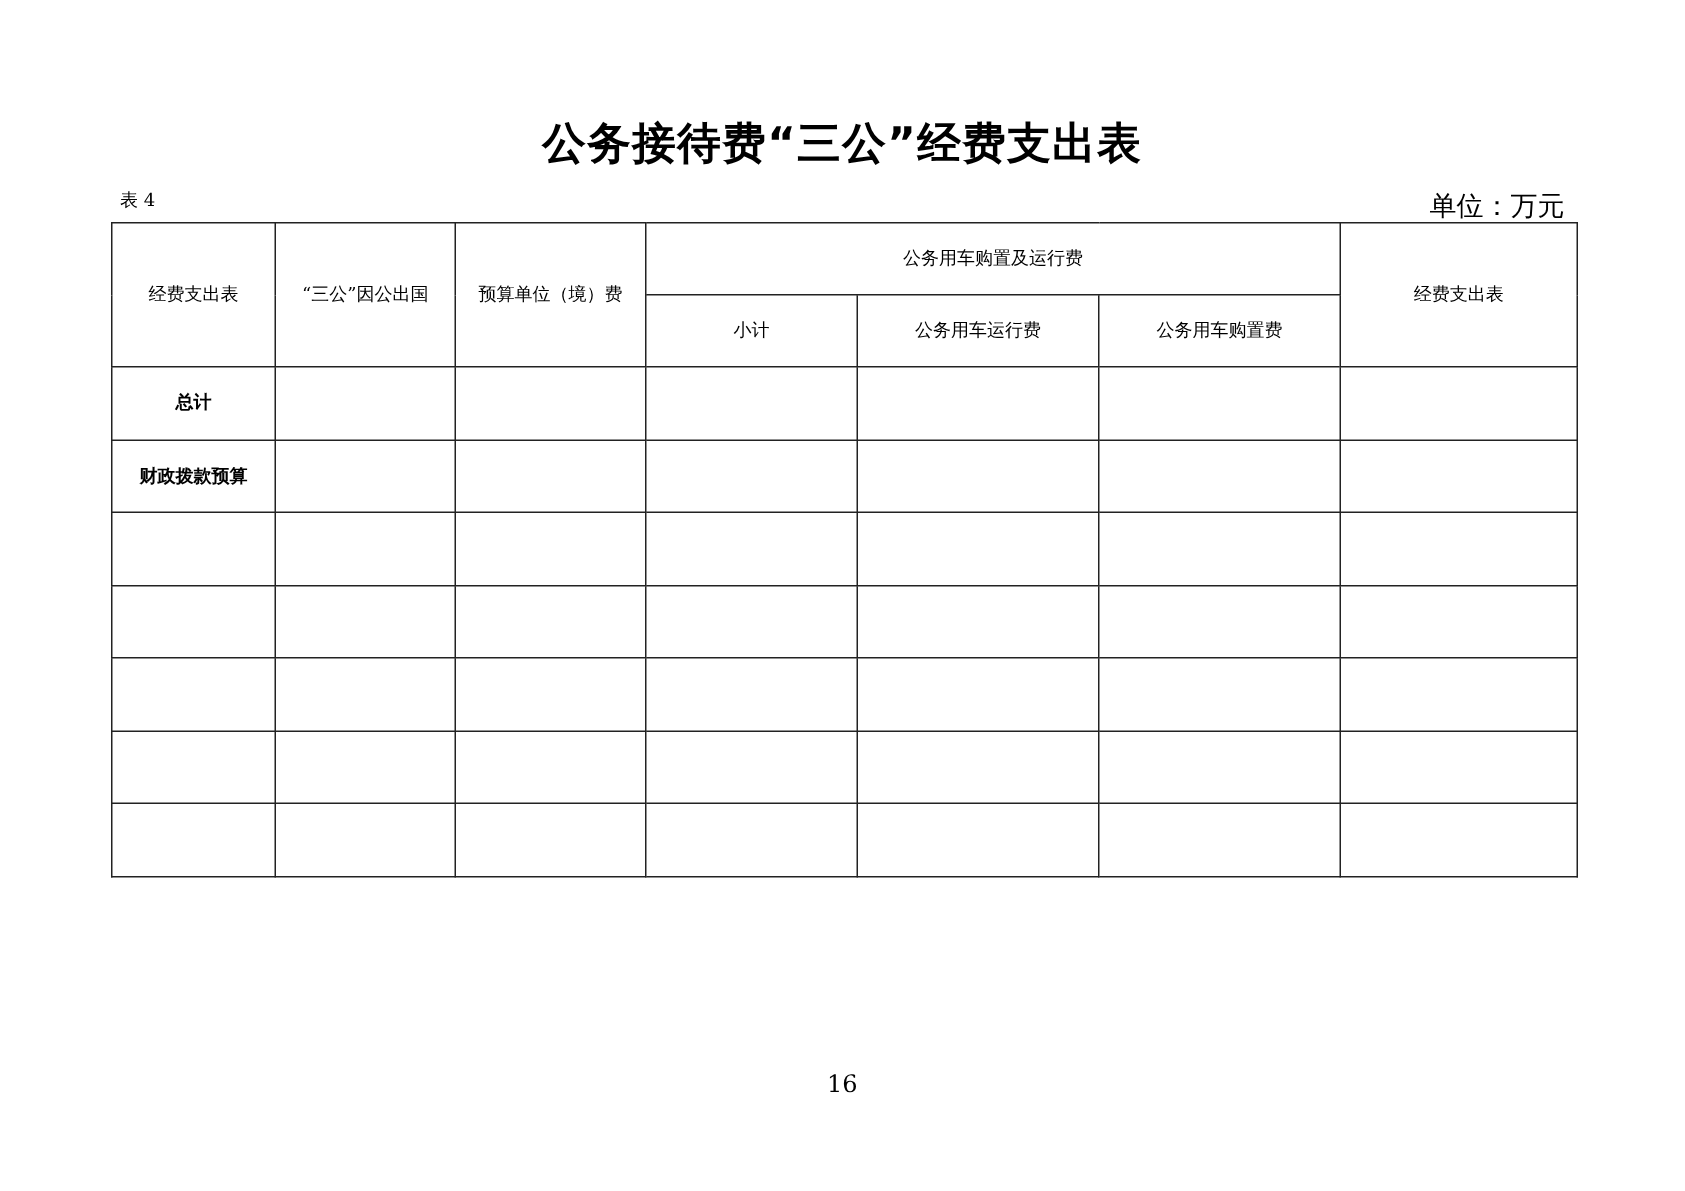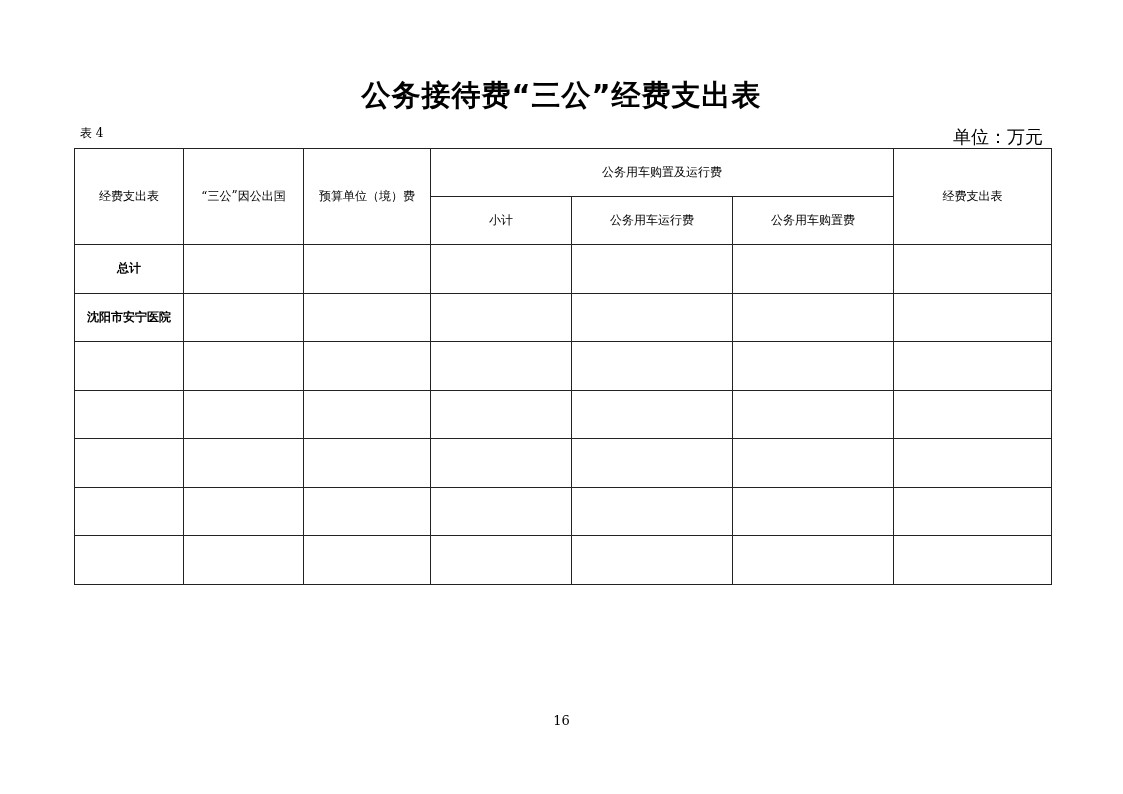--- a/index.html
+++ b/index.html
@@ -8,21 +8,21 @@
   .title { position: absolute; left: 0; top: 76px; width: 1123px; text-align: center;
            font-family: "DejaVu Sans", "Liberation Sans", sans-serif; font-weight: bold;
            font-size: 29px; letter-spacing: 1px; }
   .table-no { position: absolute; left: 80px; top: 125px; font-size: 12px; }
   .unit { position: absolute; right: 80px; top: 125px; font-size: 18px; }
   table { position: absolute; left: 74px; top: 148px; border-collapse: collapse; table-layout: fixed; }
   td { border: 1px solid #222; text-align: center; vertical-align: middle; font-size: 12px; padding: 0; }
   .hrow1 td { height: 47px; }
   .hrow2 td { height: 47px; margin-top: 10px; }
   .drow td { height: 47.5px; font-weight: bold; }
-  .page-no { position: absolute; left: 0; width: 1123px; top: 713px; text-align: center; font-size: 13px; }
+  .page-no { position: absolute; left: 0; width: 1123px; top: 713px; text-align: center; font-size: 16px; }
 </style>
 </head>
 <body>
 
 <div class="title">公务接待费“三公”经费支出表</div>
 <div class="table-no">表 4</div>
 <div class="unit">单位：万元</div>
 
 <table>
   <colgroup>
@@ -52,21 +52,21 @@
       <tr class="drow">
         <td>总计</td>
         <td></td>
         <td></td>
         <td></td>
         <td></td>
         <td></td>
         <td></td>
       </tr>
       <tr class="drow">
-        <td>沈阳市安宁医院</td>
+        <td>财政拨款预算</td>
         <td></td>
         <td></td>
         <td></td>
         <td></td>
         <td></td>
         <td></td>
       </tr>
       <tr class="drow">
         <td></td>
         <td></td>

